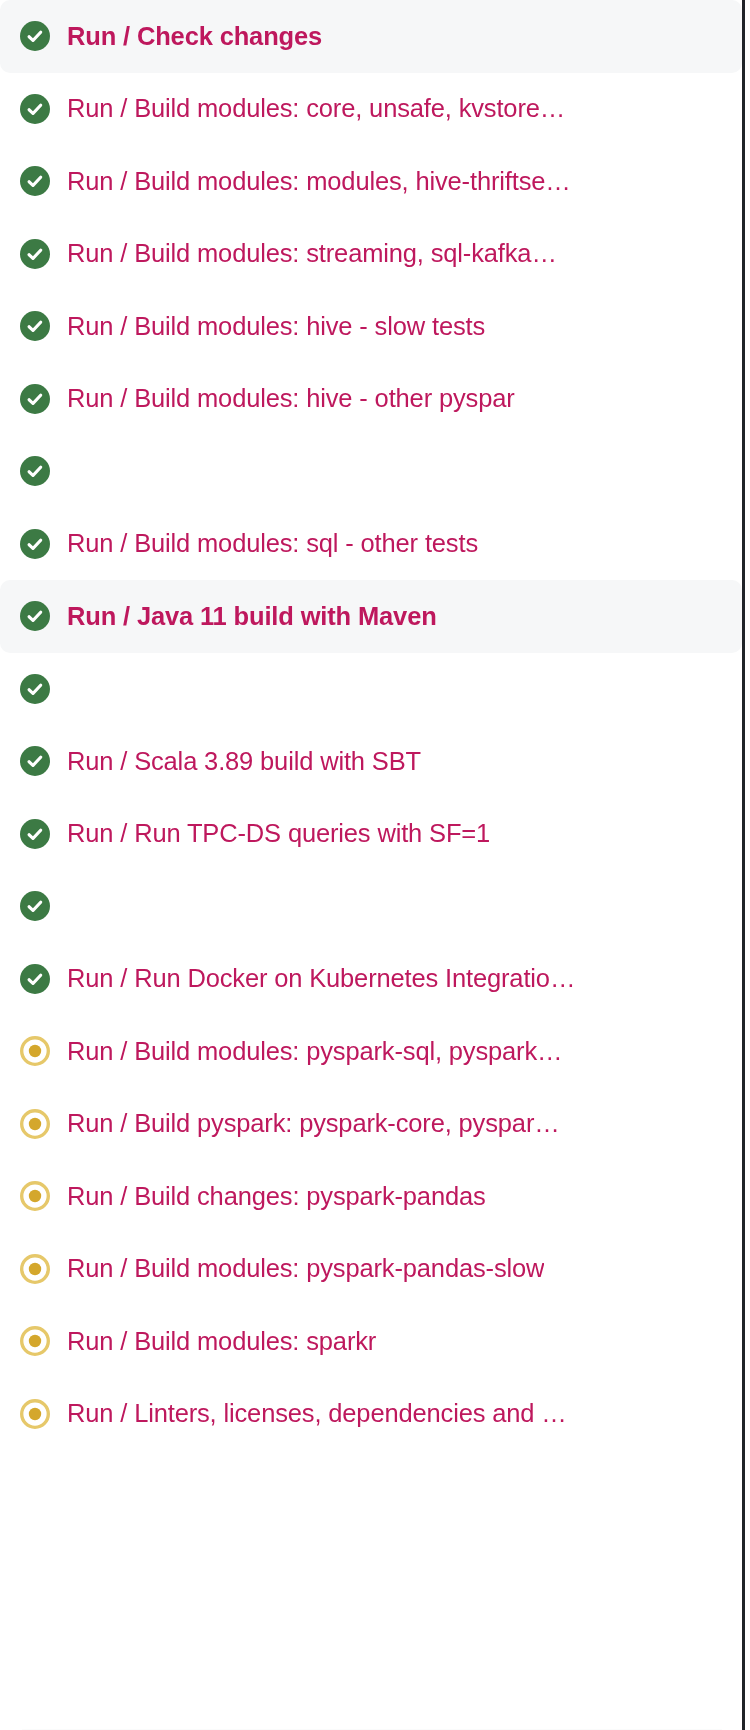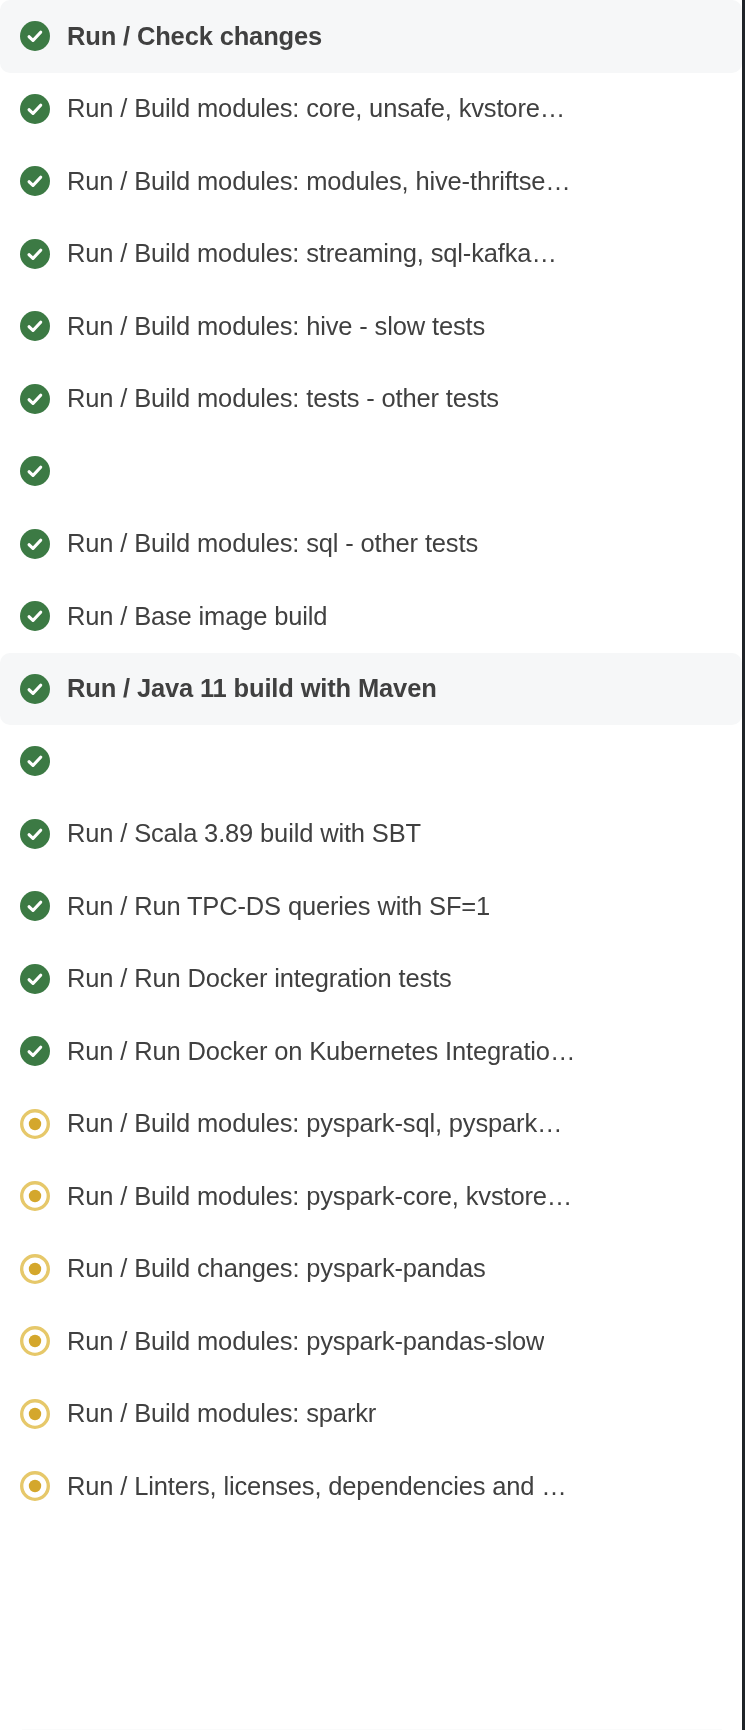--- a/index.html
+++ b/index.html
@@ -66,21 +66,21 @@
   }
   .status-icon svg {
     display: block;
     width: 30px;
     height: 30px;
   }
 
   .job-label {
     font-size: 25.5px;
     line-height: 1.2;
-    color: #404040;
+    color: #be185d;
     letter-spacing: -0.15px;
     font-weight: 400;
     white-space: nowrap;
     overflow: hidden;
     text-overflow: clip;
   }
   .job-row.is-highlighted .job-label {
     font-weight: 700;
   }
 
@@ -143,48 +143,39 @@
         </span>
         <span class="job-label">Run / Build modules: hive - slow tests</span>
       </li>
       <li class="job-row">
         <span class="status-icon">
           <svg viewBox="0 0 16 16" aria-hidden="true" focusable="false">
             <circle cx="8" cy="8" r="8" fill="#3c7a44"></circle>
             <path d="M11.6 5.3a.85.85 0 0 1 .05 1.2l-4.1 4.4a.85.85 0 0 1-1.23.02L4.3 9a.85.85 0 1 1 1.2-1.2l1.4 1.4 3.5-3.76a.85.85 0 0 1 1.2-.14z" fill="#ffffff"></path>
           </svg>
         </span>
-        <span class="job-label">Run / Build modules: tests - other tests</span>
+        <span class="job-label">Run / Build modules: hive - other pyspar</span>
       </li>
       <li class="job-row">
         <span class="status-icon">
           <svg viewBox="0 0 16 16" aria-hidden="true" focusable="false">
             <circle cx="8" cy="8" r="8" fill="#3c7a44"></circle>
             <path d="M11.6 5.3a.85.85 0 0 1 .05 1.2l-4.1 4.4a.85.85 0 0 1-1.23.02L4.3 9a.85.85 0 1 1 1.2-1.2l1.4 1.4 3.5-3.76a.85.85 0 0 1 1.2-.14z" fill="#ffffff"></path>
           </svg>
         </span>
       </li>
       <li class="job-row">
         <span class="status-icon">
           <svg viewBox="0 0 16 16" aria-hidden="true" focusable="false">
             <circle cx="8" cy="8" r="8" fill="#3c7a44"></circle>
             <path d="M11.6 5.3a.85.85 0 0 1 .05 1.2l-4.1 4.4a.85.85 0 0 1-1.23.02L4.3 9a.85.85 0 1 1 1.2-1.2l1.4 1.4 3.5-3.76a.85.85 0 0 1 1.2-.14z" fill="#ffffff"></path>
           </svg>
         </span>
         <span class="job-label">Run / Build modules: sql - other tests</span>
       </li>
-      <li class="job-row">
-        <span class="status-icon">
-          <svg viewBox="0 0 16 16" aria-hidden="true" focusable="false">
-            <circle cx="8" cy="8" r="8" fill="#3c7a44"></circle>
-            <path d="M11.6 5.3a.85.85 0 0 1 .05 1.2l-4.1 4.4a.85.85 0 0 1-1.23.02L4.3 9a.85.85 0 1 1 1.2-1.2l1.4 1.4 3.5-3.76a.85.85 0 0 1 1.2-.14z" fill="#ffffff"></path>
-          </svg>
-        </span>
-        <span class="job-label">Run / Base image build</span>
-      </li>
       <li class="job-row is-highlighted">
         <span class="status-icon">
           <svg viewBox="0 0 16 16" aria-hidden="true" focusable="false">
             <circle cx="8" cy="8" r="8" fill="#3c7a44"></circle>
             <path d="M11.6 5.3a.85.85 0 0 1 .05 1.2l-4.1 4.4a.85.85 0 0 1-1.23.02L4.3 9a.85.85 0 1 1 1.2-1.2l1.4 1.4 3.5-3.76a.85.85 0 0 1 1.2-.14z" fill="#ffffff"></path>
           </svg>
         </span>
         <span class="job-label">Run / Java 11 build with Maven</span>
       </li>
       <li class="job-row">
@@ -213,21 +204,20 @@
         </span>
         <span class="job-label">Run / Run TPC-DS queries with SF=1</span>
       </li>
       <li class="job-row">
         <span class="status-icon">
           <svg viewBox="0 0 16 16" aria-hidden="true" focusable="false">
             <circle cx="8" cy="8" r="8" fill="#3c7a44"></circle>
             <path d="M11.6 5.3a.85.85 0 0 1 .05 1.2l-4.1 4.4a.85.85 0 0 1-1.23.02L4.3 9a.85.85 0 1 1 1.2-1.2l1.4 1.4 3.5-3.76a.85.85 0 0 1 1.2-.14z" fill="#ffffff"></path>
           </svg>
         </span>
-        <span class="job-label">Run / Run Docker integration tests</span>
       </li>
       <li class="job-row">
         <span class="status-icon">
           <svg viewBox="0 0 16 16" aria-hidden="true" focusable="false">
             <circle cx="8" cy="8" r="8" fill="#3c7a44"></circle>
             <path d="M11.6 5.3a.85.85 0 0 1 .05 1.2l-4.1 4.4a.85.85 0 0 1-1.23.02L4.3 9a.85.85 0 1 1 1.2-1.2l1.4 1.4 3.5-3.76a.85.85 0 0 1 1.2-.14z" fill="#ffffff"></path>
           </svg>
         </span>
         <span class="job-label">Run / Run Docker on Kubernetes Integratio…</span>
       </li>
@@ -240,21 +230,21 @@
         </span>
         <span class="job-label">Run / Build modules: pyspark-sql, pyspark…</span>
       </li>
       <li class="job-row">
         <span class="status-icon">
           <svg viewBox="0 0 16 16" aria-hidden="true" focusable="false">
             <circle cx="8" cy="8" r="7.1" fill="none" stroke="#e6c86a" stroke-width="1.8"></circle>
             <circle cx="8" cy="8" r="3.3" fill="#d4a72c"></circle>
           </svg>
         </span>
-        <span class="job-label">Run / Build modules: pyspark-core, kvstore…</span>
+        <span class="job-label">Run / Build pyspark: pyspark-core, pyspar…</span>
       </li>
       <li class="job-row">
         <span class="status-icon">
           <svg viewBox="0 0 16 16" aria-hidden="true" focusable="false">
             <circle cx="8" cy="8" r="7.1" fill="none" stroke="#e6c86a" stroke-width="1.8"></circle>
             <circle cx="8" cy="8" r="3.3" fill="#d4a72c"></circle>
           </svg>
         </span>
         <span class="job-label">Run / Build changes: pyspark-pandas</span>
       </li>

